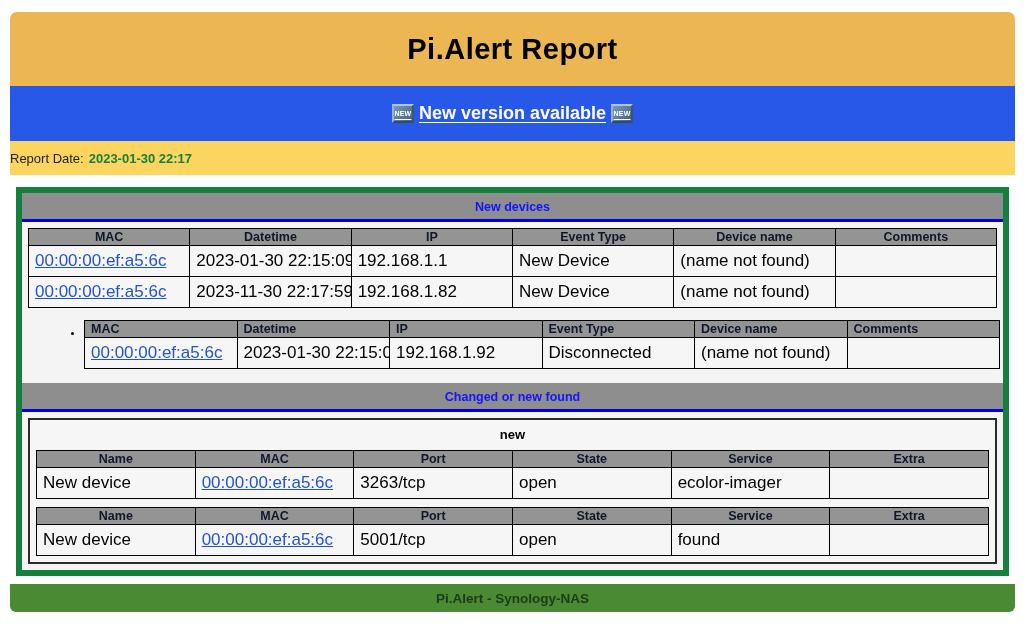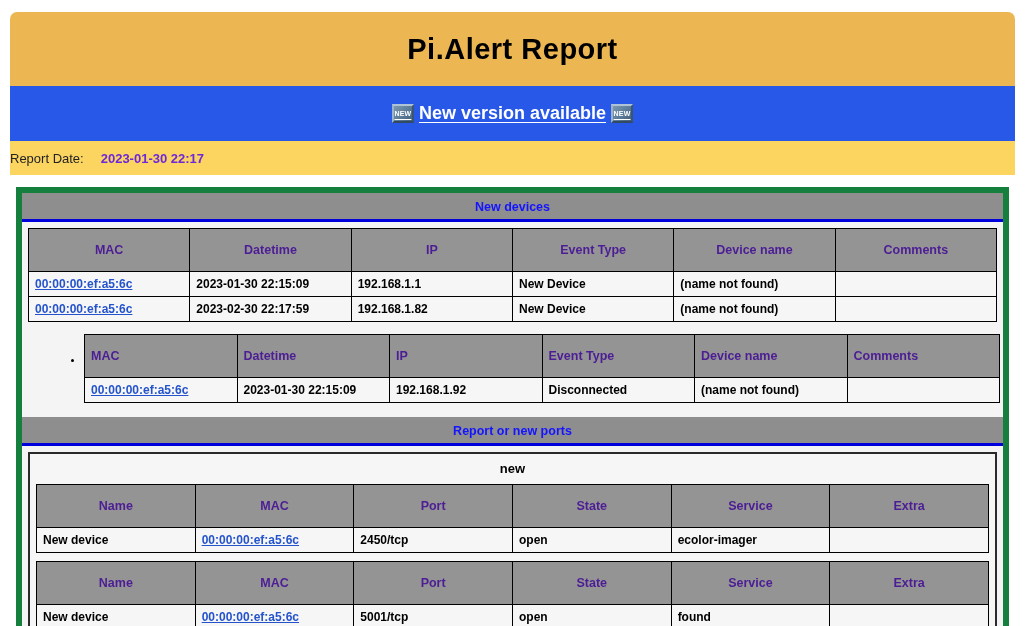--- a/index.html
+++ b/index.html
@@ -40,21 +40,21 @@
     color: #fff; font-size: 7px; font-weight: bold; text-align: center;
     line-height: 15px; letter-spacing: 0.2px; text-decoration: none;
     flex: 0 0 auto;
   }
   .date-band {
     background: var(--date-bg);
     height: 34px;
     display: flex; align-items: center; justify-content: flex-start;
     font-size: 13px; color: #222;
   }
-  .date-band b { margin-left: 17px; color: #6d28d9; }
+  .date-band b { margin-left: 5px; color: #15803d; }
 
   
   .content-box {
     margin: 12px 6px 8px 6px;
     border: 6px solid #15803d;
     background: #f4f4f4;
   }
   .section-bar {
     background: var(--bar-bg);
     border-bottom: 3px solid var(--underline-color);
@@ -66,29 +66,29 @@
   table.data-table {
     border-collapse: collapse;
     table-layout: fixed;
     width: calc(100% - 12px);
     margin: 6px;
     background: #f6f6f6;
     border: 1px solid #000;
   }
   table.data-table th {
     background: var(--th-bg);
-    color: #4c1d95; font-size: 12.5px; font-weight: bold;
-    padding: 14px 6px; border: 1px solid #000;
+    color: #0f172a; font-size: 12.5px; font-weight: bold;
+    padding: 1px 6px; border: 1px solid #000;
     text-align: center;
   }
   table.data-table td {
-    font-size: 12px; color: #000;
+    font-size: 17px; color: #000;
     padding: 5px 6px; border: 1px solid #000;
     height: 25px; background: #f6f6f6;
-    overflow: hidden; white-space: nowrap; font-weight: bold;
+    overflow: hidden; white-space: nowrap;
   }
   table.data-table col { width: 16.666%; }
   a.mac-link { color: var(--link-color); text-decoration: underline; cursor: pointer; }
 
   
   ul.events-list { margin: 12px 0 14px 0; padding-left: 62px; list-style: disc; }
   ul.events-list li::marker { color: #000; font-size: 11px; }
   ul.events-list table.data-table { width: 916px; margin: 0; }
   ul.events-list table.data-table th { text-align: left; }
 
@@ -163,21 +163,21 @@
         <tr>
           <td><a class="mac-link">00:00:00:ef:a5:6c</a></td>
           <td>2023-01-30 22:15:09</td>
           <td>192.168.1.1</td>
           <td>New Device</td>
           <td>(name not found)</td>
           <td></td>
         </tr>
         <tr>
           <td><a class="mac-link">00:00:00:ef:a5:6c</a></td>
-          <td>2023-02-30 22:17:59</td>
+          <td>2023-11-30 22:17:59</td>
           <td>192.168.1.82</td>
           <td>New Device</td>
           <td>(name not found)</td>
           <td></td>
         </tr>
       </tbody>
     </table>
 
     <ul class="events-list">
       <li>
@@ -208,21 +208,21 @@
               <td>Disconnected</td>
               <td>(name not found)</td>
               <td></td>
             </tr>
           </tbody>
         </table>
       </li>
     </ul>
 
     <div class="section-bar">
-      <span>Report or new ports</span>
+      <span>Changed or new found</span>
     </div>
     <div class="ports-box">
       <div class="ports-group-label">new</div>
 
       <table class="data-table">
         <colgroup>
             <col>
             <col>
             <col>
             <col>
@@ -236,21 +236,21 @@
             <th>Port</th>
             <th>State</th>
             <th>Service</th>
             <th>Extra</th>
           </tr>
         </thead>
         <tbody>
           <tr>
             <td>New device</td>
             <td><a class="mac-link">00:00:00:ef:a5:6c</a></td>
-            <td>2450/tcp</td>
+            <td>3263/tcp</td>
             <td>open</td>
             <td>ecolor-imager</td>
             <td></td>
           </tr>
         </tbody>
       </table>
 
       <table class="data-table">
         <colgroup>
             <col>

